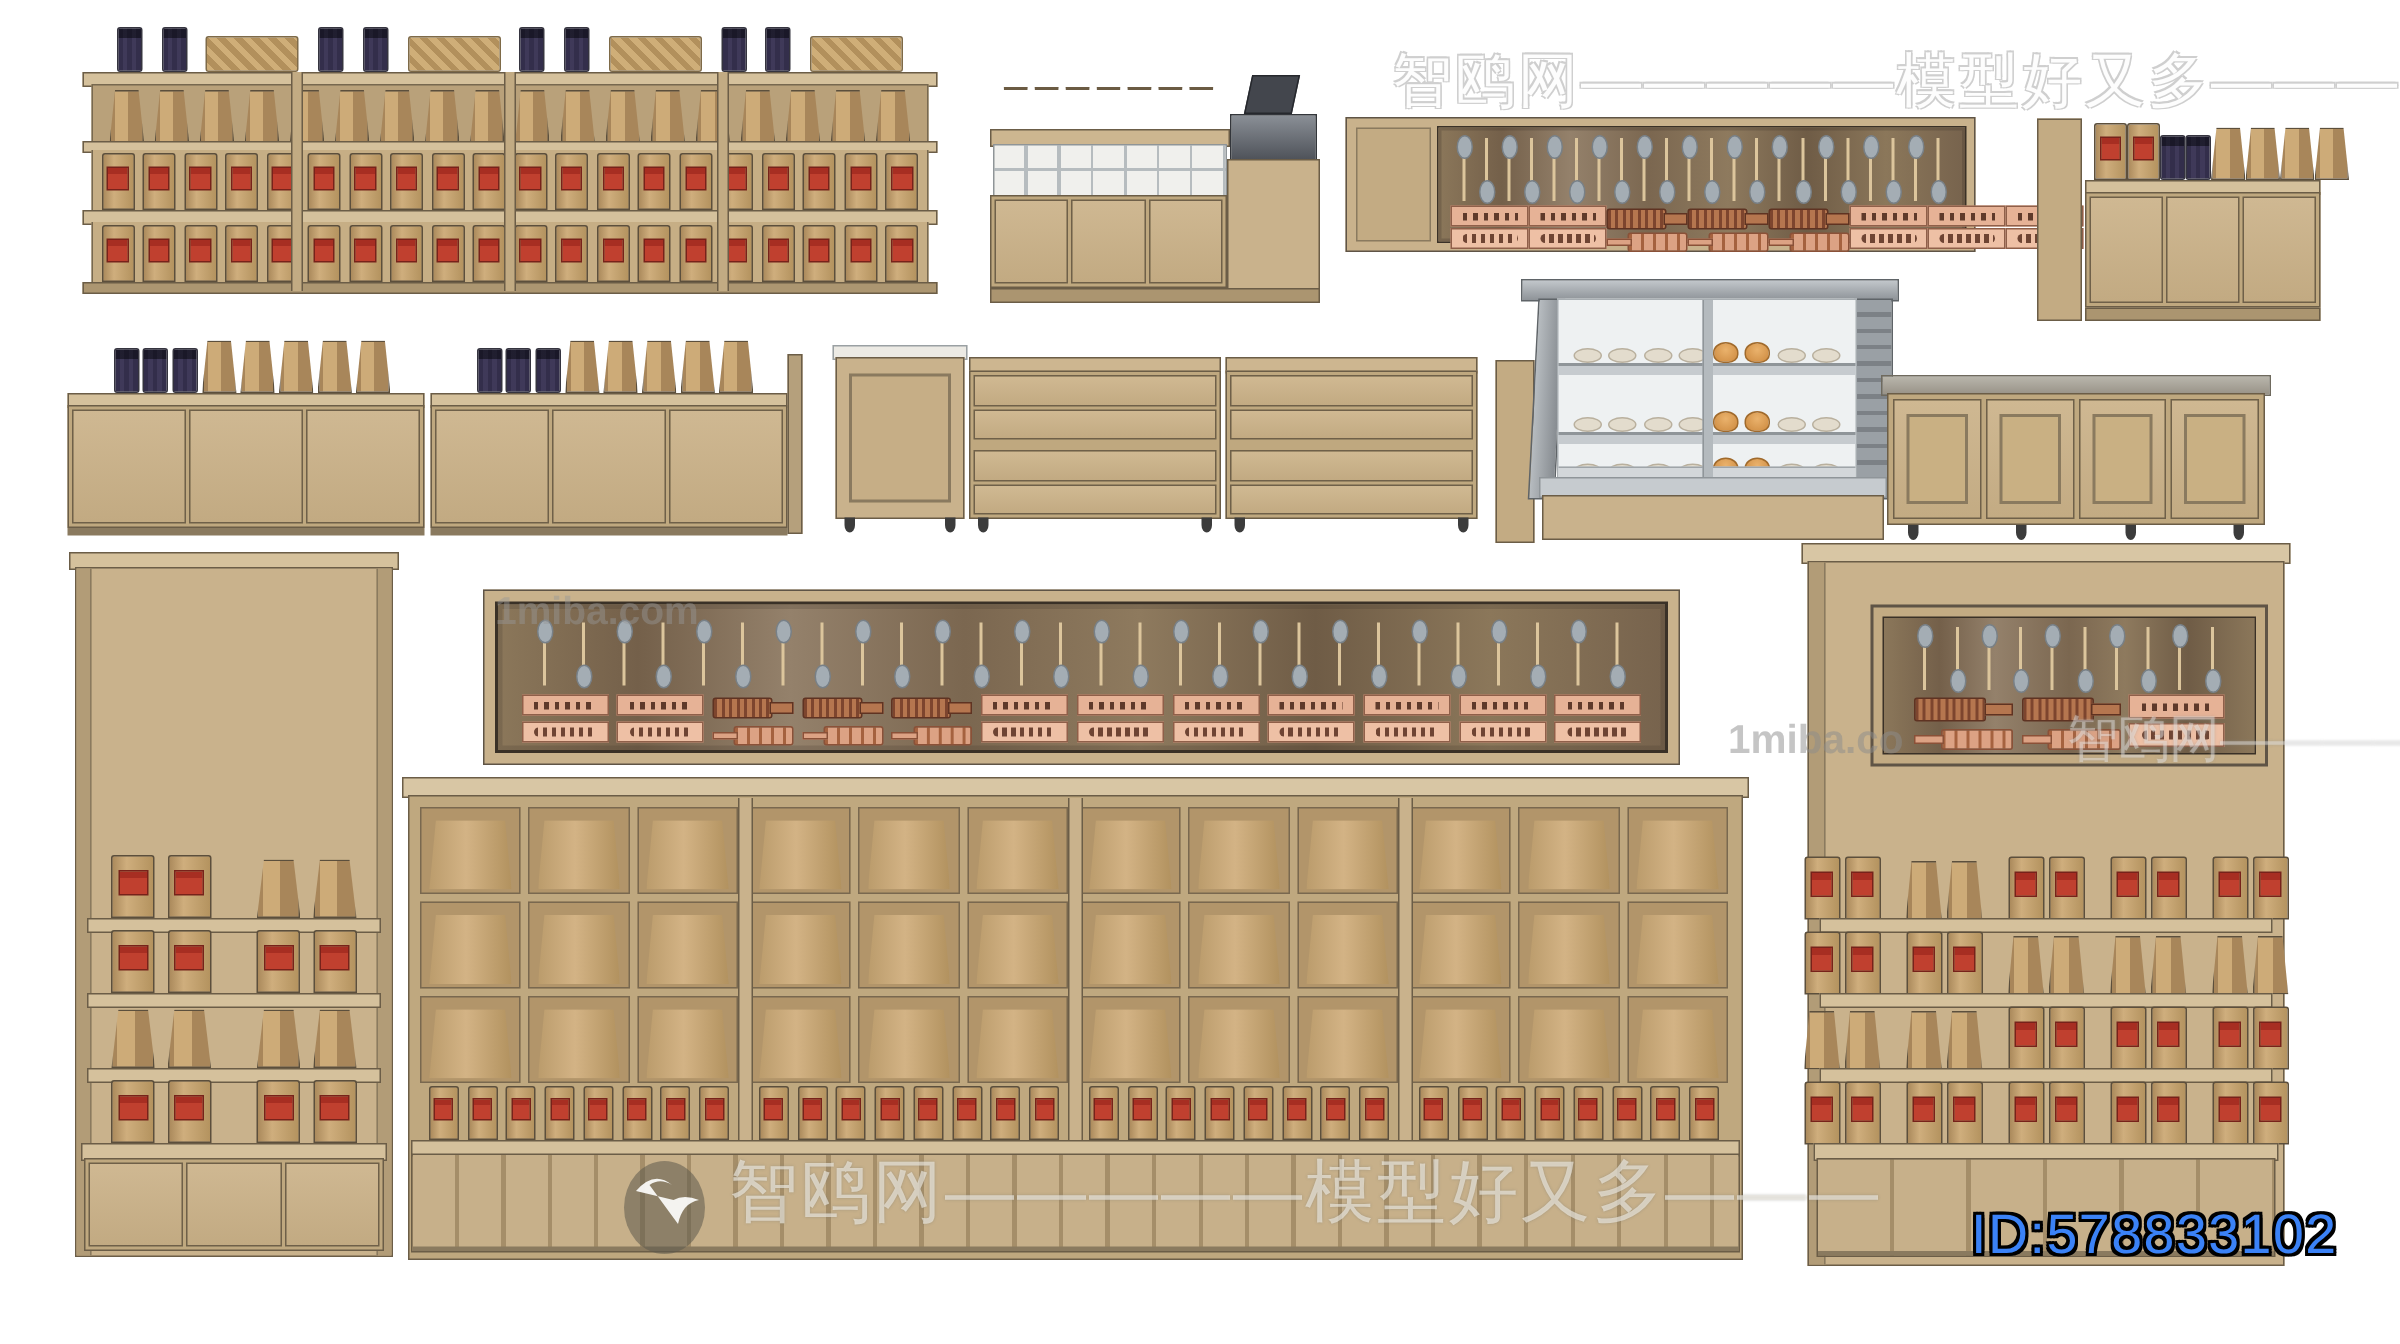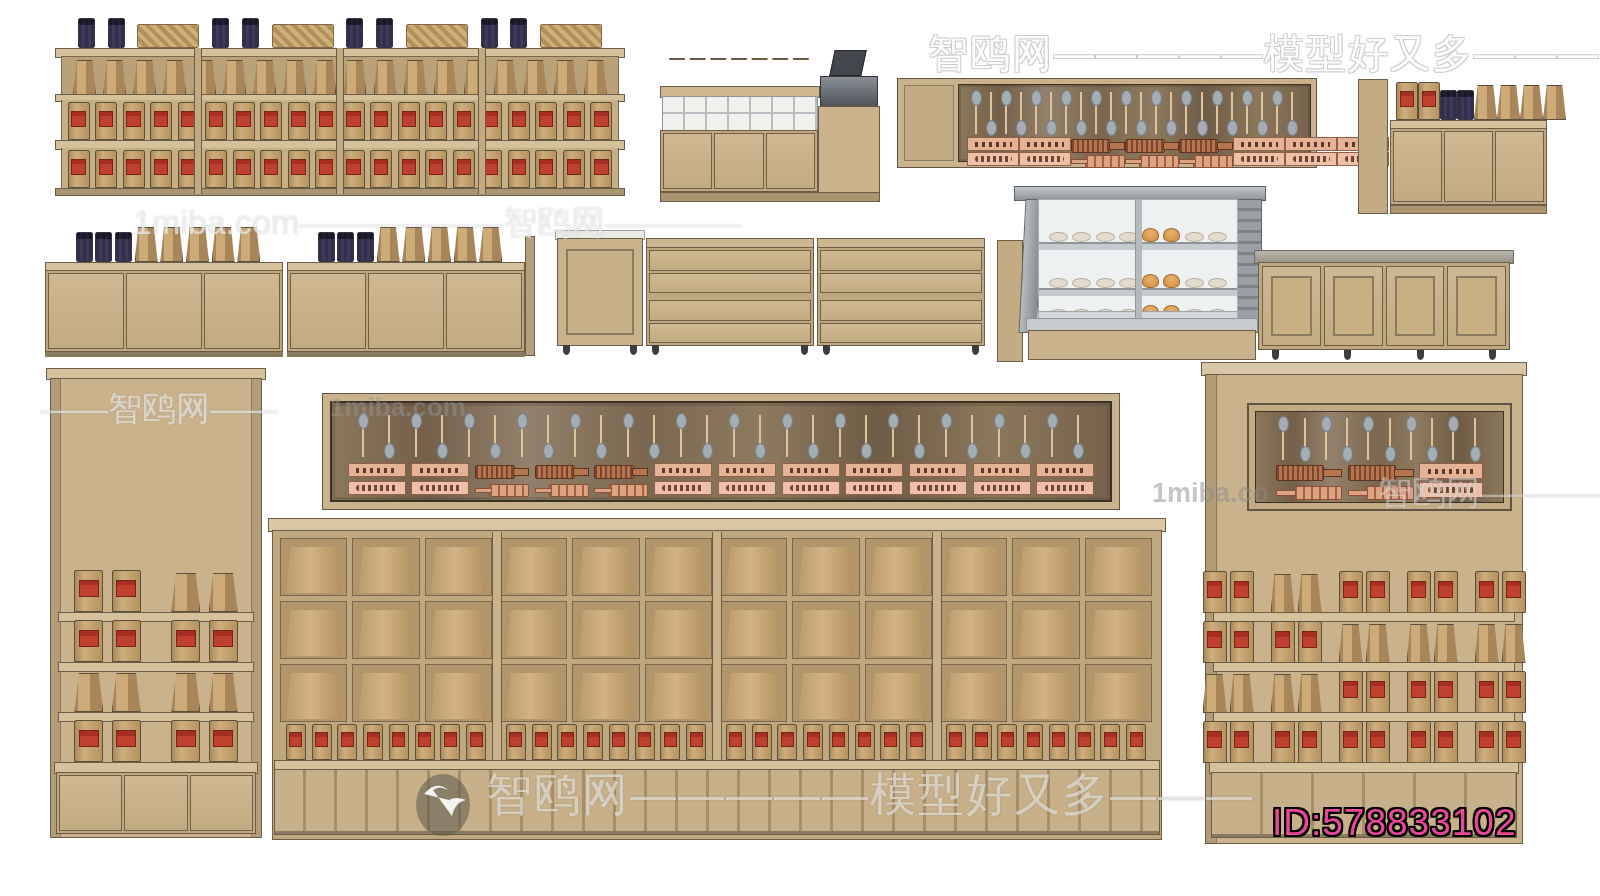--- a/index.html
+++ b/index.html
@@ -167,21 +167,21 @@
   .wm-band2{left:133px;top:200px;font-size:34px;color:rgba(255,255,255,.55);text-shadow:0 0 2px rgba(175,175,175,.6);}
   .wm-panelbrand{left:330px;top:392px;font-size:26px;font-weight:bold;color:rgba(150,150,150,.45);}
   .wm-left1{left:40px;top:386px;font-size:34px;color:rgba(255,255,255,.5);text-shadow:0 0 2px rgba(160,160,160,.5);}
   .wm-right1{left:1150px;top:322px;font-size:34px;color:rgba(255,255,255,.42);text-shadow:0 0 2px rgba(160,160,160,.5);}
   .wm-brand2{left:1152px;top:478px;font-size:27px;font-weight:bold;color:rgba(140,140,140,.5);}
   .wm-right2{left:1378px;top:470px;font-size:34px;color:rgba(255,255,255,.35);text-shadow:0 0 2px rgba(150,150,150,.45);}
   .wm-left2{left:76px;top:576px;font-size:34px;color:rgba(255,255,255,.35);text-shadow:0 0 2px rgba(150,150,150,.45);}
   .wm-bottom{left:486px;top:764px;font-size:46px;letter-spacing:2px;color:rgba(243,241,233,.62);text-shadow:0 0 2px rgba(120,120,110,.45);}
   .wm-bird{left:414px;top:772px;width:58px;height:66px;z-index:60;pointer-events:none;}
   .wm-corner{left:1314px;top:710px;font-size:80px;font-weight:bold;letter-spacing:2px;color:#ffffff;text-shadow:2px 2px 0 #6f6f6f,-2px -2px 0 #6f6f6f,2px -2px 0 #6f6f6f,-2px 2px 0 #6f6f6f,4px 4px 6px rgba(0,0,0,.25);}
-  .wm-id{left:1272px;top:802px;font-size:37px;letter-spacing:1px;color:#ec4899;text-shadow:2px 0 0 #000,-2px 0 0 #000,0 2px 0 #000,0 -2px 0 #000,2px 2px 0 #000,-2px -2px 0 #000,-2px 2px 0 #000,2px -2px 0 #000;}
+  .wm-id{left:1314px;top:802px;font-size:37px;letter-spacing:1px;color:#3b82f6;text-shadow:2px 0 0 #000,-2px 0 0 #000,0 2px 0 #000,0 -2px 0 #000,2px 2px 0 #000,-2px -2px 0 #000,-2px 2px 0 #000,2px -2px 0 #000;}
 </style>
 </head>
 <body>
 
 <div id="stage">
 
   <div class="u" id="unitA">
     <div class="p ua-items flex-end">
         <div class="item-jar"></div>
         <div class="item-jar"></div>
@@ -792,23 +792,21 @@
         <div class="item-bag-red"></div>
         <div class="gap"></div>
         <div class="item-bag-red"></div>
         <div class="item-bag-red"></div>
       </div>
     <div class="p ul-bb board"></div>
     <div class="p ul-planks"></div>
   </div>
 
   <div class="wm wm-top">智鸥网—————模型好又多———</div>
-  <div class="wm wm-band2">1miba.com——————智鸥网————</div>
   <div class="wm wm-panelbrand">1miba.com</div>
-  <div class="wm wm-left1">——智鸥网——</div>
   <div class="wm wm-brand2">1miba.co</div>
   <div class="wm wm-right2">智鸥网————</div>
   <div class="wm-bird p" style="position:absolute">
     <svg width="58" height="66" viewBox="0 0 58 66">
       <ellipse cx="29" cy="33" rx="27" ry="31" fill="rgba(92,90,77,0.55)"></ellipse>
       <path d="M10 22 Q22 8 34 18 Q26 13 19 18 L38 44 Q41 30 52 28 Q42 24 35 28 Z" fill="rgba(255,255,255,0.9)"></path>
     </svg>
   </div>
   <div class="wm wm-bottom">智鸥网—————模型好又多———</div>
   <div class="wm wm-id">ID:578833102</div>

